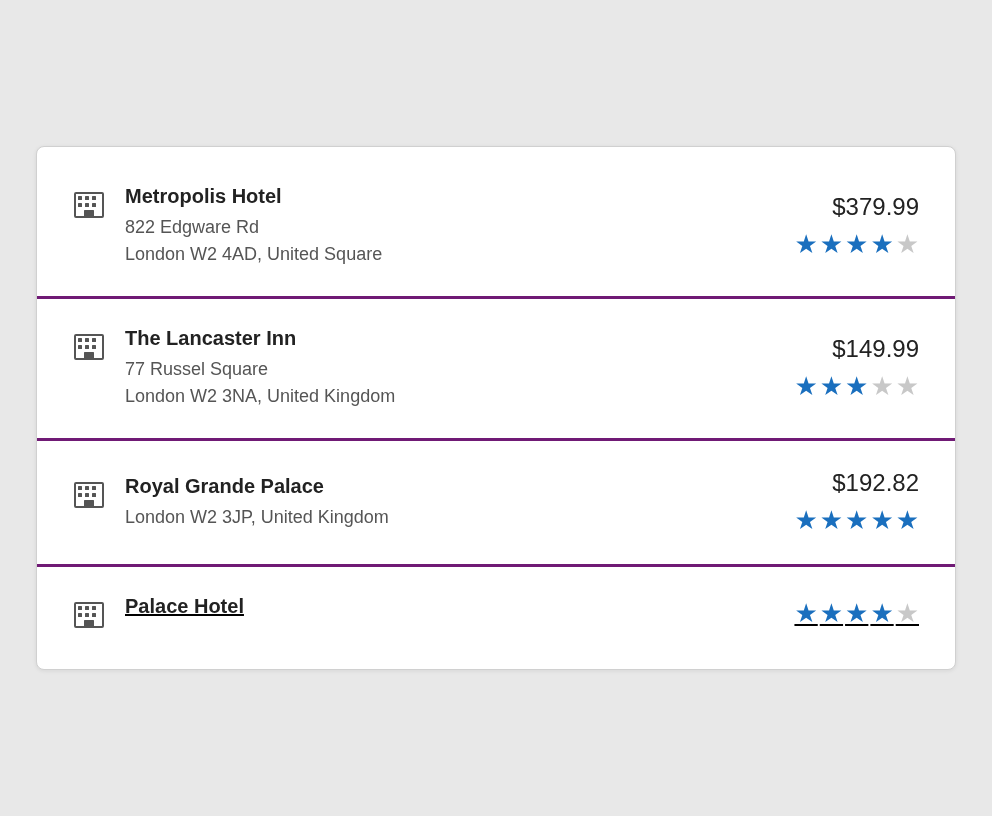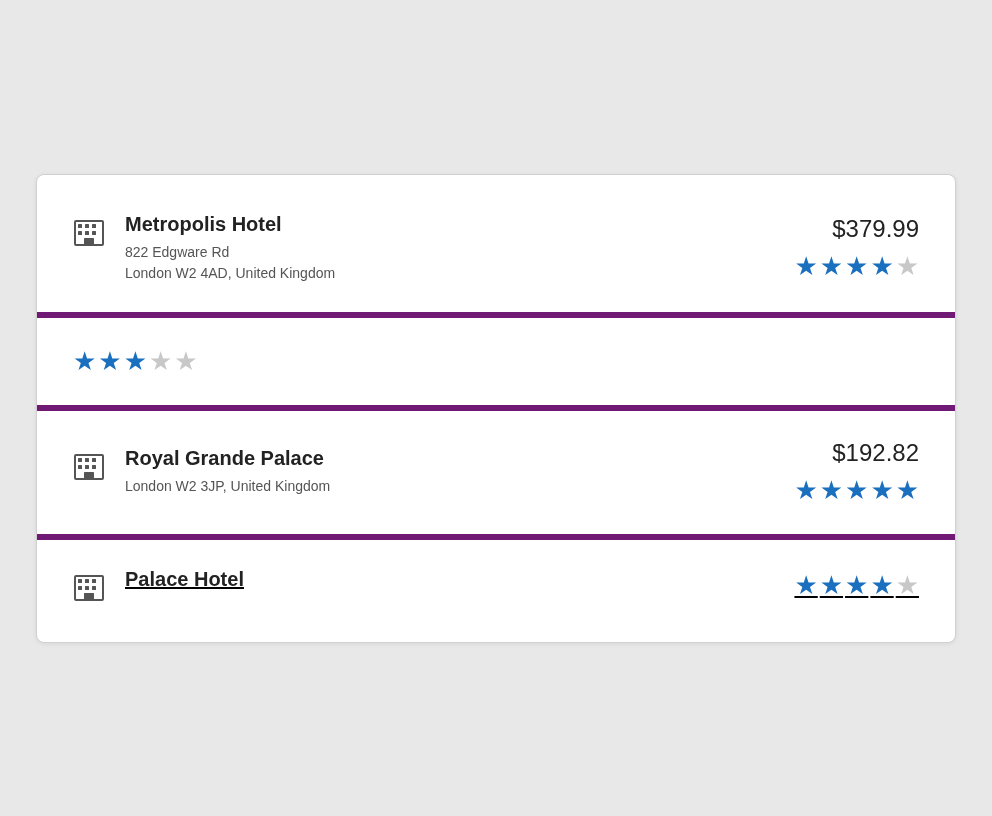--- a/index.html
+++ b/index.html
@@ -21,21 +21,21 @@
       width: 920px;
       padding: 10px 0;
       box-shadow: 0 1px 4px rgba(0,0,0,0.08);
     }
 
     .hotel-item {
       display: flex;
       align-items: center;
       justify-content: space-between;
       padding: 28px 36px;
-      border-bottom: 6px solid #701a75;
+      border-bottom: 3px solid #701a75;
     }
 
     .hotel-item:last-child {
       border-bottom: none;
       text-decoration: underline;
     }
 
     .hotel-left {
       display: flex;
       align-items: flex-start;
@@ -45,21 +45,21 @@
     .hotel-info {}
 
     .hotel-name {
       font-size: 20px;
       font-weight: 700;
       color: #222;
       margin-bottom: 6px;
     }
 
     .hotel-address-line {
-      font-size: 14px;
+      font-size: 18px;
       color: #555;
       line-height: 1.5;
     }
 
     .hotel-right {
       text-align: right;
       flex-shrink: 0;
     }
 
     .hotel-price {
@@ -108,36 +108,54 @@
       <rect x="12" y="7" width="4" height="4" rx="0.5" fill="#555"></rect>
       <rect x="19" y="7" width="4" height="4" rx="0.5" fill="#555"></rect>
       <rect x="5" y="14" width="4" height="4" rx="0.5" fill="#555"></rect>
       <rect x="12" y="14" width="4" height="4" rx="0.5" fill="#555"></rect>
       <rect x="19" y="14" width="4" height="4" rx="0.5" fill="#555"></rect>
       <rect x="11" y="21" width="10" height="7" rx="0.5" fill="#555"></rect>
     </svg></div>
         <div class="hotel-info">
           <div class="hotel-name">Metropolis Hotel</div>
           <div class="hotel-address-line">822 Edgware Rd</div>
-          <div class="hotel-address-line">London W2 4AD, United Kingdom</div>
+          <div class="hotel-address-line">London W2 4AD, United Square</div>
         </div>
       </div>
       <div class="hotel-right">
         <div class="hotel-price">$379.99</div>
         <div class="stars">
           <span class="star star-filled">★</span>
           <span class="star star-filled">★</span>
           <span class="star star-filled">★</span>
           <span class="star star-filled">★</span>
           <span class="star star-empty">★</span>
         </div>
       </div>
     </div>
     <div class="hotel-item">
-      <div class="hotel-right">
+      <div class="hotel-left">
+        <div class="building-icon"><svg xmlns="http://www.w3.org/2000/svg" width="32" height="32" viewBox="0 0 32 32" fill="#555">
+      <rect x="2" y="4" width="28" height="24" rx="1" fill="none" stroke="#555" stroke-width="2"></rect>
+      <rect x="5" y="7" width="4" height="4" rx="0.5" fill="#555"></rect>
+      <rect x="12" y="7" width="4" height="4" rx="0.5" fill="#555"></rect>
+      <rect x="19" y="7" width="4" height="4" rx="0.5" fill="#555"></rect>
+      <rect x="5" y="14" width="4" height="4" rx="0.5" fill="#555"></rect>
+      <rect x="12" y="14" width="4" height="4" rx="0.5" fill="#555"></rect>
+      <rect x="19" y="14" width="4" height="4" rx="0.5" fill="#555"></rect>
+      <rect x="11" y="21" width="10" height="7" rx="0.5" fill="#555"></rect>
+    </svg></div>
+        <div class="hotel-info">
+          <div class="hotel-name">The Lancaster Inn</div>
+          <div class="hotel-address-line">77 Russel Square</div>
+          <div class="hotel-address-line">London W2 3NA, United Kingdom</div>
+        </div>
+      </div>
+      <div class="hotel-right">
+        <div class="hotel-price">$149.99</div>
         <div class="stars">
           <span class="star star-filled">★</span>
           <span class="star star-filled">★</span>
           <span class="star star-filled">★</span>
           <span class="star star-empty">★</span>
           <span class="star star-empty">★</span>
         </div>
       </div>
     </div>
     <div class="hotel-item">

